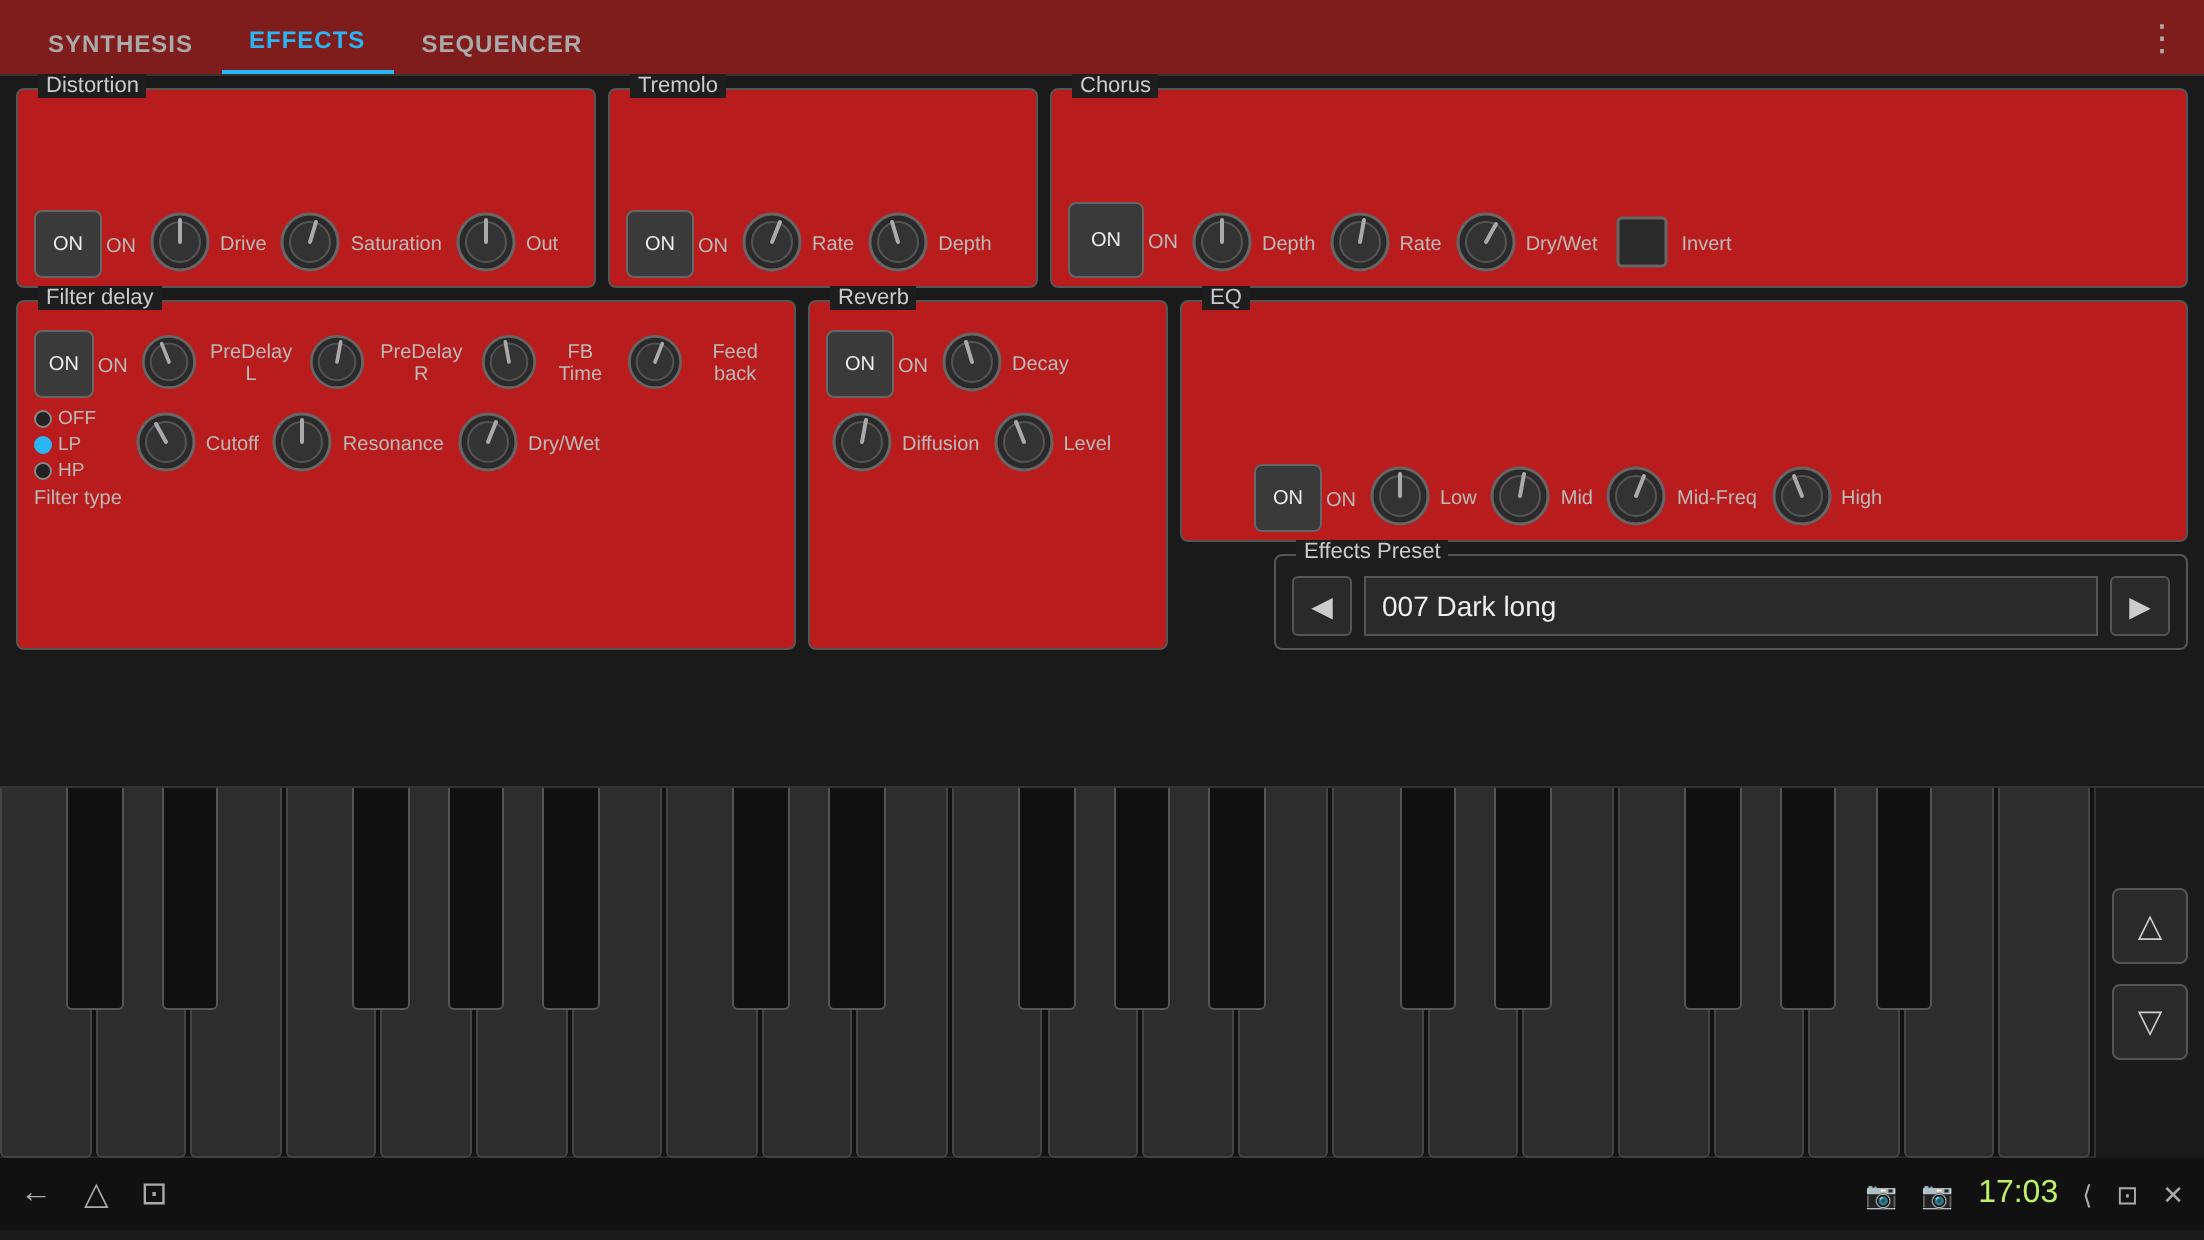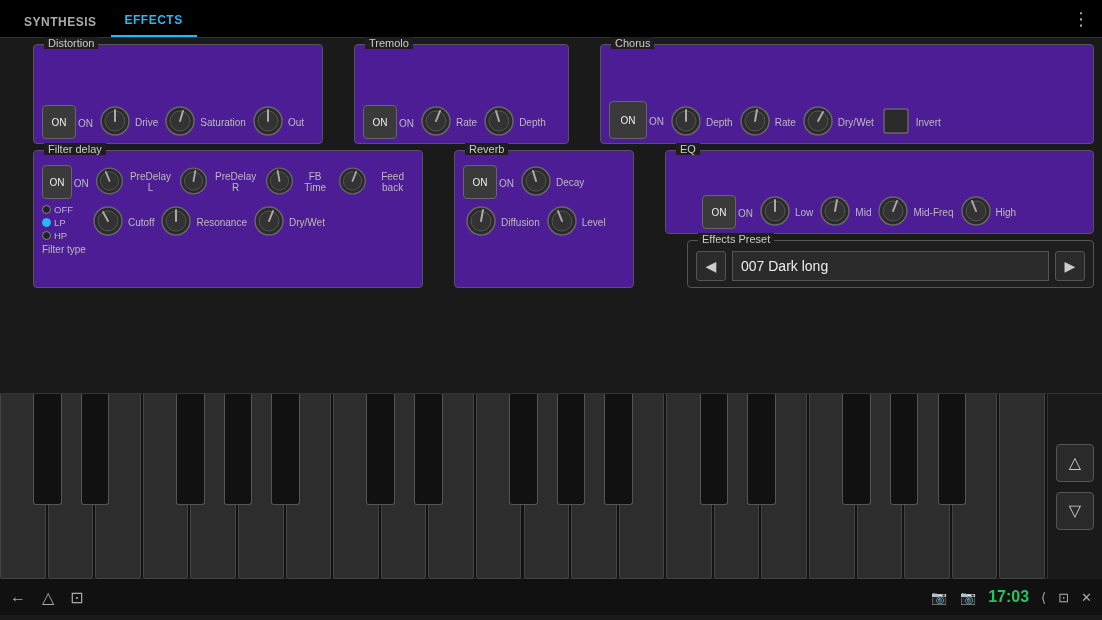--- a/index.html
+++ b/index.html
@@ -8,21 +8,21 @@
       height: 620px;
       background: #1a1a1a;
       color: #ccc;
       font-family: Arial, sans-serif;
       font-size: 11px;
       overflow: hidden;
     }
 
     
     .top-bar {
-      background: #000000;
+      background: #7f1d1d;
       height: 38px;
       display: flex;
       align-items: flex-end;
       padding: 0 10px;
       border-bottom: 1px solid #333;
       position: relative;
     }
     .tab {
       padding: 8px 14px;
       color: #aaa;
@@ -57,30 +57,29 @@
 
     .row-top {
       display: flex;
       gap: 6px;
       height: 100px;
     }
 
     .row-bottom {
       display: flex;
       gap: 6px;
-      height: 138px;
+      height: 175px;
     }
 
     .panel {
       border: 1px solid #555;
       border-radius: 4px;
       padding: 4px 8px;
       position: relative;
-      background: #4c1d95;
-      margin-left: 25px;
+      background: #b91c1c;
     }
     .panel-title {
       position: absolute;
       top: -8px;
       left: 10px;
       background: #1e1e1e;
       padding: 0 4px;
       color: #ccc;
       font-size: 11px;
     }
@@ -289,23 +288,23 @@
       font-size: 16px;
     }
     .status-right {
       display: flex;
       align-items: center;
       gap: 12px;
       color: #aaa;
       font-size: 13px;
     }
     .time-display {
-      color: #22c55e;
+      color: #bef264;
       font-size: 16px;
-      font-weight: bold;
+      font-weight: normal;
     }
 
     
     .piano-container {
       flex: 1;
       position: relative;
       height: 185px;
     }
 
     .wkey {
@@ -327,20 +326,21 @@
       cursor: pointer;
       z-index: 2;
     }
   </style>
 </head>
 <body>
 
 <div class="top-bar">
   <div class="tab">SYNTHESIS</div>
   <div class="tab active">EFFECTS</div>
+  <div class="tab">SEQUENCER</div>
   <div class="menu-dots">⋮</div>
 </div>
 
 <div class="effects-area">
 
   <div class="row-top">
 
     <div class="panel distortion-panel">
       <span class="panel-title">Distortion</span>
       <div class="knob-group">

